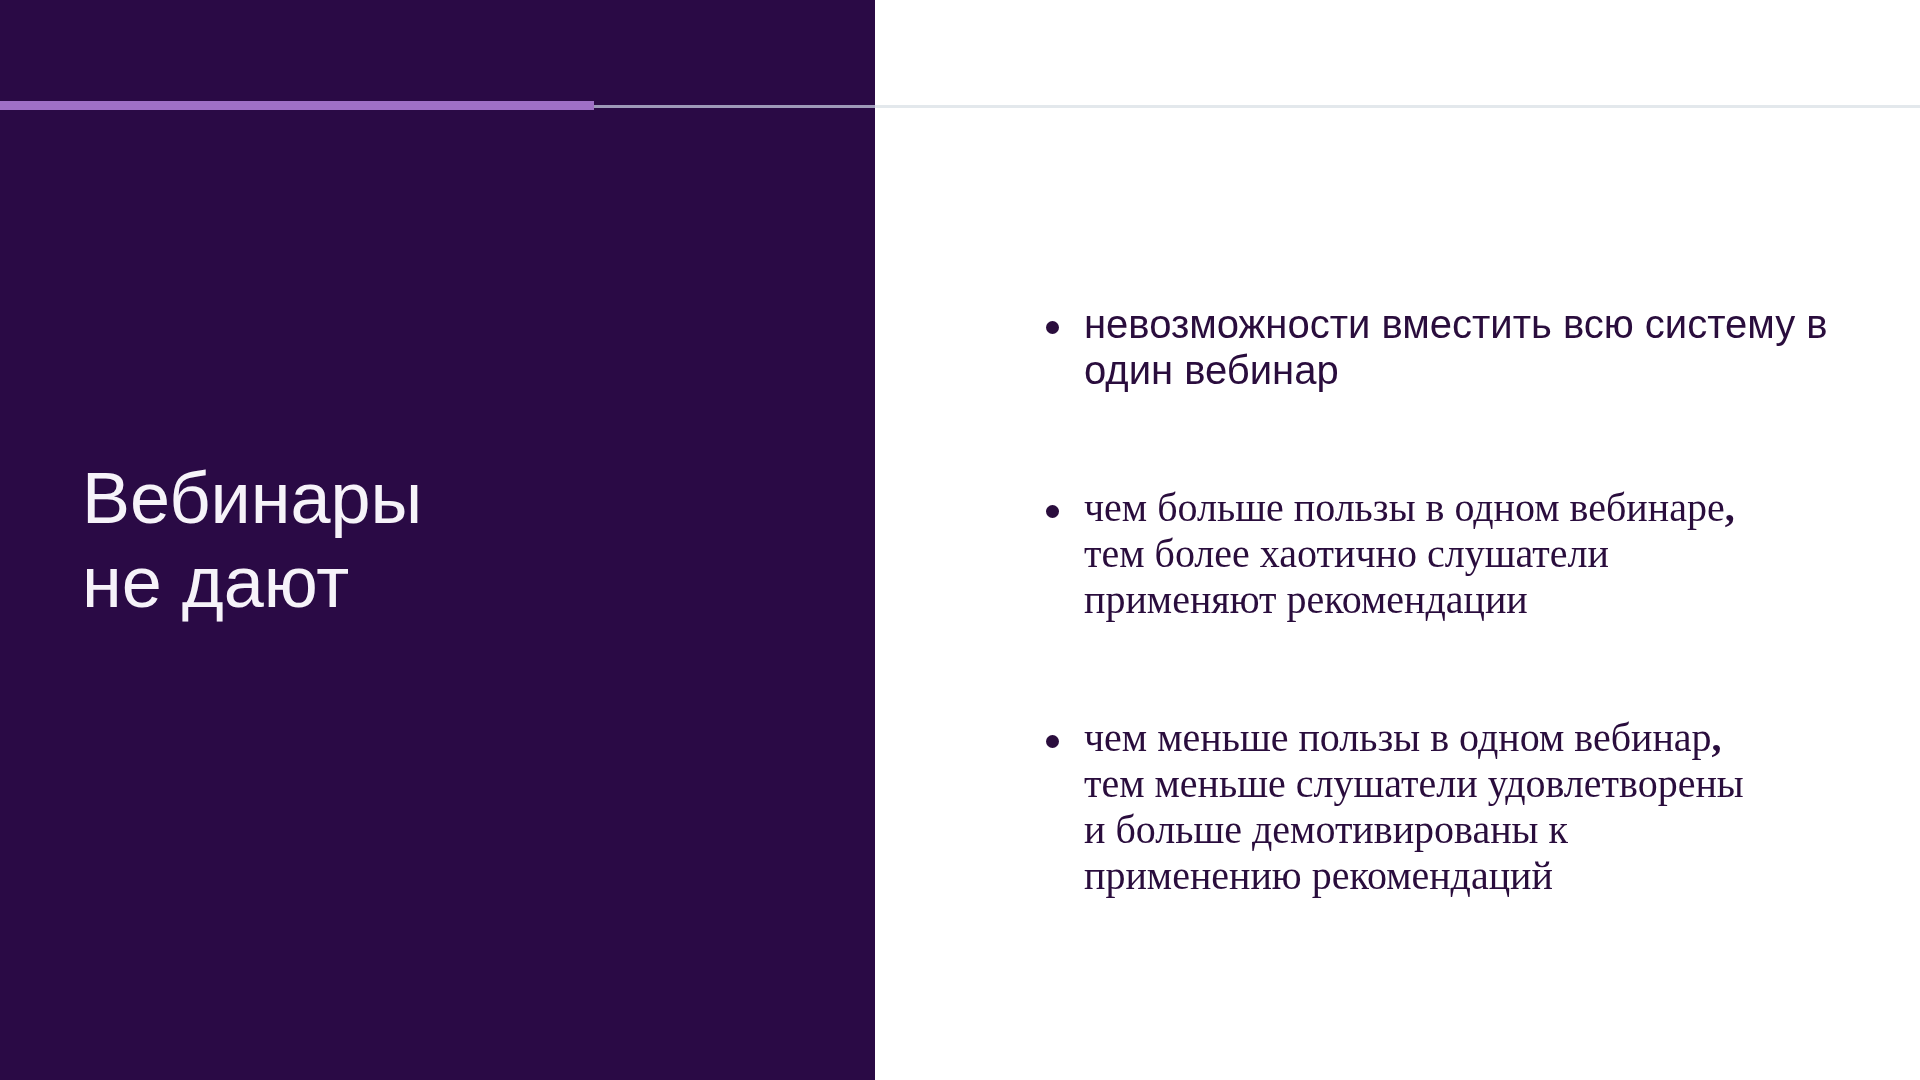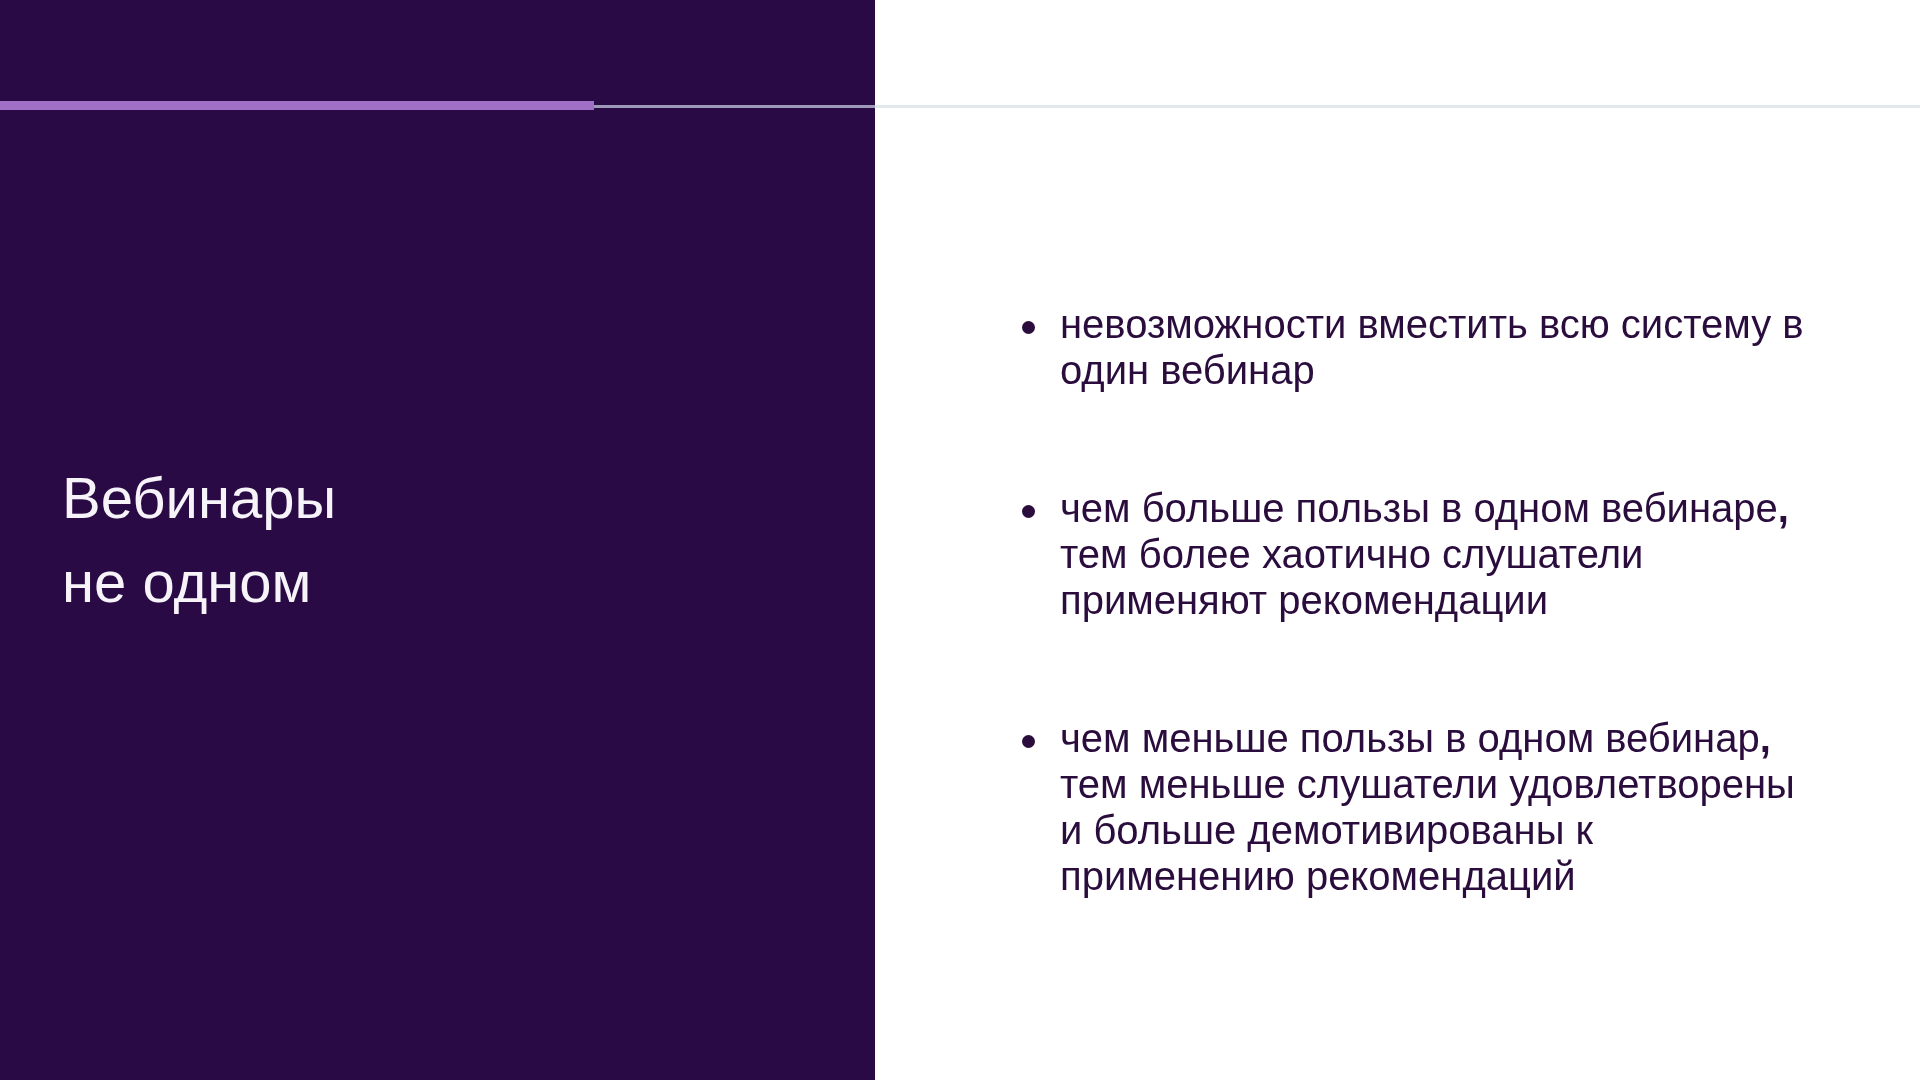--- a/index.html
+++ b/index.html
@@ -9,36 +9,36 @@
     background: var(--canvas-bg, #ffffff);
     font-family: "Liberation Sans", "DejaVu Sans", sans-serif;
   }
   .left-panel {
     position: absolute; left: 0; top: 0;
     width: 875px; height: 1080px;
     background: var(--panel-bg, #2a0a45);
     display: flex; flex-direction: column; justify-content: center;
   }
   .title {
-    padding-left: 62px;
+    padding-left: 82px;
     color: var(--title-text, #f6f3f9);
-    font-size: 58px; line-height: 84px; font-weight: 400;
+    font-size: 72px; line-height: 84px; font-weight: 400;
   }
   .accent-bar {
     position: absolute; left: 0; top: 101px;
     width: 594px; height: 9px;
     background: var(--accent-bar, #9f70c6);
   }
   .divider { position: absolute; top: 105px; height: 3px; }
   .divider.on-dark  { left: 594px; width: 281px;  background: var(--divider-on-dark,  #9d99b8); }
   .divider.on-light { left: 875px; width: 1045px; background: var(--divider-on-light, #e3e8ec); }
-  .content { position: absolute; left: 1022px; top: 301px; width: 860px; }
+  .content { position: absolute; left: 1046px; top: 301px; width: 860px; }
   ul.bullets { list-style: none; margin: 0; padding: 0; }
   ul.bullets li { display: flex; align-items: flex-start; }
-  ul.bullets li + li { margin-top: 92px; }
+  ul.bullets li + li { margin-top: 92px; font-family: Liberation Serif, serif; }
   .dot {
     width: 13px; height: 13px; border-radius: 50%;
     background: var(--body-text, #2a0d3d);
     margin: 20px 25px 0 0; flex: none;
   }
   .bullet-text {
     margin: 0; max-width: 820px;
     font-size: 40px; line-height: 46px;
     color: var(--body-text, #2a0d3d);
     white-space: pre-line;
@@ -46,21 +46,21 @@
   .bc { font-weight: 700; }
 </style>
 </head>
 <body>
 
 <div class="slide">
 
   <div class="left-panel">
     <div class="title">
       <div class="title-line">Вебинары</div>
-      <div class="title-line">не одном</div>
+      <div class="title-line">не дают</div>
     </div>
   </div>
 
   <div class="accent-bar"></div>
   <div class="divider on-dark"></div>
   <div class="divider on-light"></div>
 
   <div class="content">
     <ul class="bullets">
 

